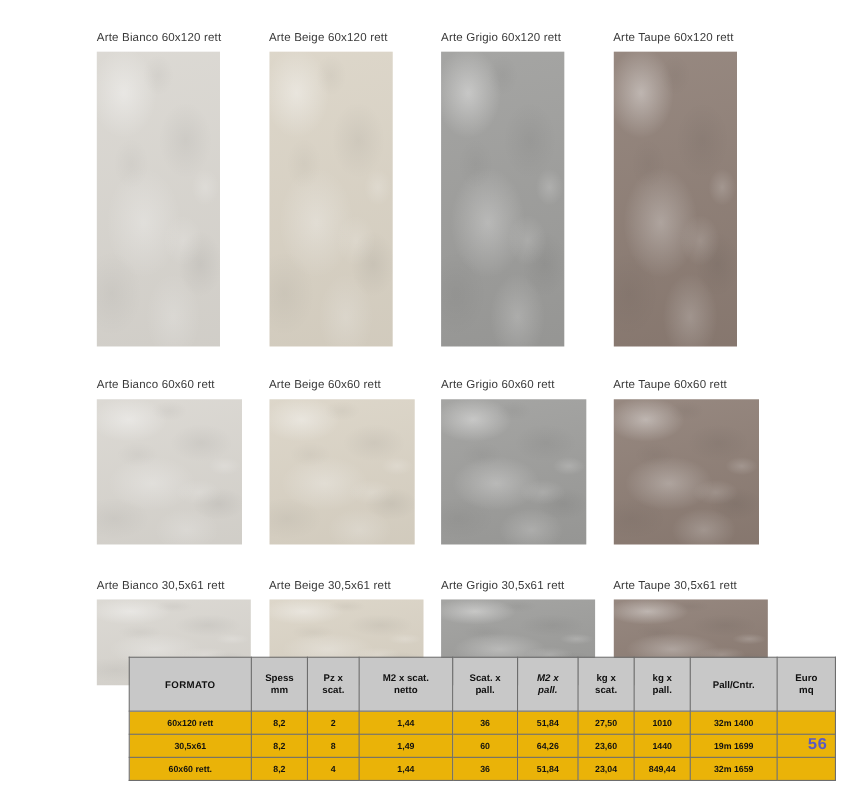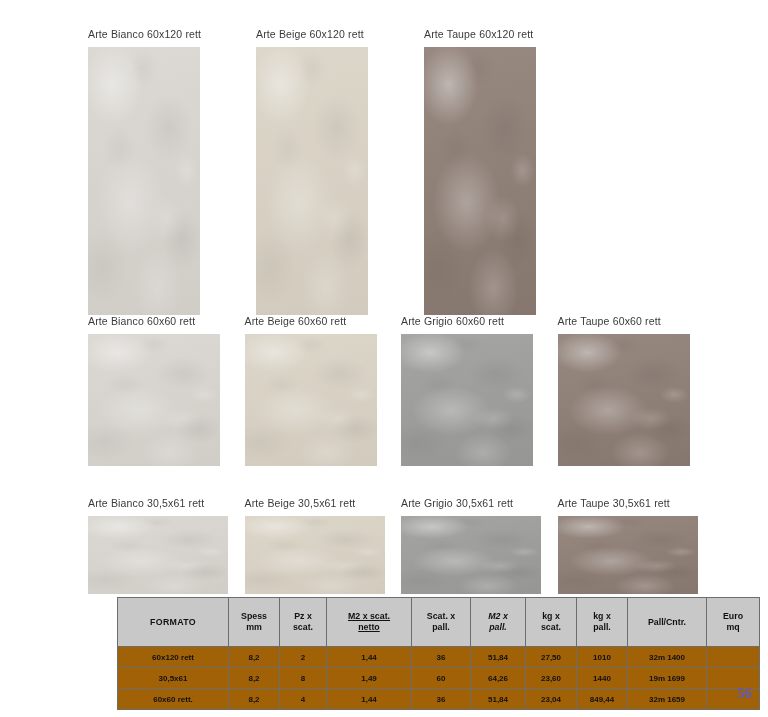--- a/index.html
+++ b/index.html
@@ -73,21 +73,21 @@
       radial-gradient(ellipse 20% 12% at 28% 38%, rgba(0,0,0,0.03), rgba(0,0,0,0) 72%),
       radial-gradient(ellipse 22% 12% at 70% 64%, rgba(255,255,255,0.16), rgba(255,255,255,0) 72%),
       linear-gradient(168deg, rgba(255,255,255,0.10), rgba(0,0,0,0.035));
     pointer-events: none;
   }
 
   .size-120 { width: 112px; height: 268px; }
   .size-60  { width: 132px; height: 132px; }
   .size-30  { width: 140px; height: 78px; }
 
-  .row-2 { }
+  .row-2 { margin-top: 29px; }
   .row-3 { margin-top: 31px; }
 
   
   .spec-table-wrap {
     position: absolute;
     left: 117px;
     top: 597px;
     border-radius: 14px;
   }
   table.spec {
@@ -104,64 +104,68 @@
   table.spec thead th {
     background: #c8c8c8;
     color: #111111;
     font-size: 8.8px;
     font-weight: bold;
     line-height: 1.22;
     height: 44px;
     padding: 2px 3px;
   }
   table.spec tbody td {
-    background: #a16207;
+    background: #eab308;
     color: #111111;
     font-size: 8px;
     font-weight: bold;
     height: 18px;
     padding: 1px 3px;
   }
   th.c-formato { width: 104px; font-size: 10px; letter-spacing: 0.3px; }
   th.c-spess   { width: 44px; }
   th.c-pz      { width: 40px; }
-  th.c-m2scat  { width: 78px; text-decoration: underline; }
+  th.c-m2scat  { width: 78px; }
   th.c-scatpall{ width: 52px; }
   th.c-m2pall  { width: 48px; font-style: italic; }
   th.c-kgscat  { width: 44px; }
   th.c-kgpall  { width: 44px; }
   th.c-pallcntr{ width: 72px; }
   th.c-euro    { width: 46px; }
 
   
   .page-number {
     position: absolute;
     right: 16px;
-    bottom: 15px;
+    bottom: 31px;
     font-size: 15px;
     font-weight: bold;
     color: #5b5bc0;
-    font-family: Liberation Serif, serif;
+    font-family: Liberation Mono, monospace;
   }
 </style>
 </head>
 <body>
 
 <div class="page">
 
   <div class="tile-grid">
 
     <div class="tile-row">
       <div class="tile-cell">
         <div class="tile-label">Arte Bianco 60x120 rett</div>
         <div class="tile-swatch size-120" style="background-color: rgb(216, 213, 207);"></div>
       </div>
       <div class="tile-cell">
         <div class="tile-label">Arte Beige 60x120 rett</div>
         <div class="tile-swatch size-120" style="background-color: rgb(217, 210, 196);"></div>
+      </div>
+      <div class="tile-cell">
+        <div class="tile-label">Arte Grigio 60x120 rett</div>
+        <div class="tile-swatch size-120" style="background-color: rgb(155, 155, 153);"></div>
       </div>
       <div class="tile-cell">
         <div class="tile-label">Arte Taupe 60x120 rett</div>
         <div class="tile-swatch size-120" style="background-color: rgb(139, 123, 114);"></div>
       </div>
     </div>
 
     <div class="tile-row row-2">
       <div class="tile-cell">
         <div class="tile-label">Arte Bianco 60x60 rett</div>

